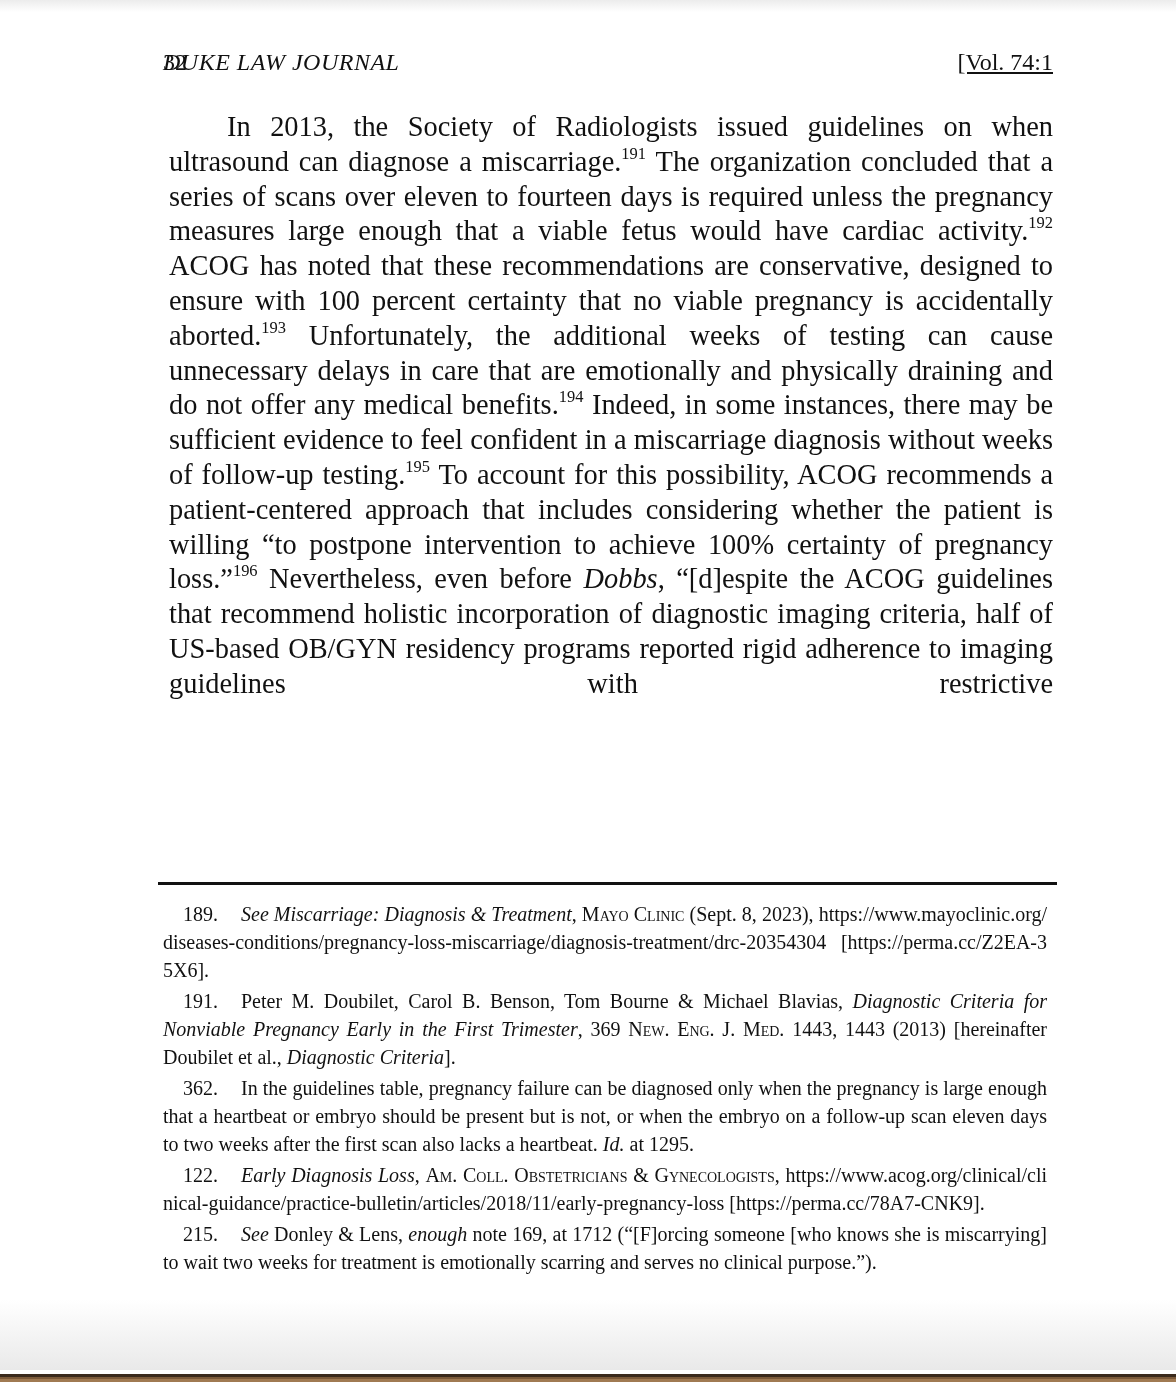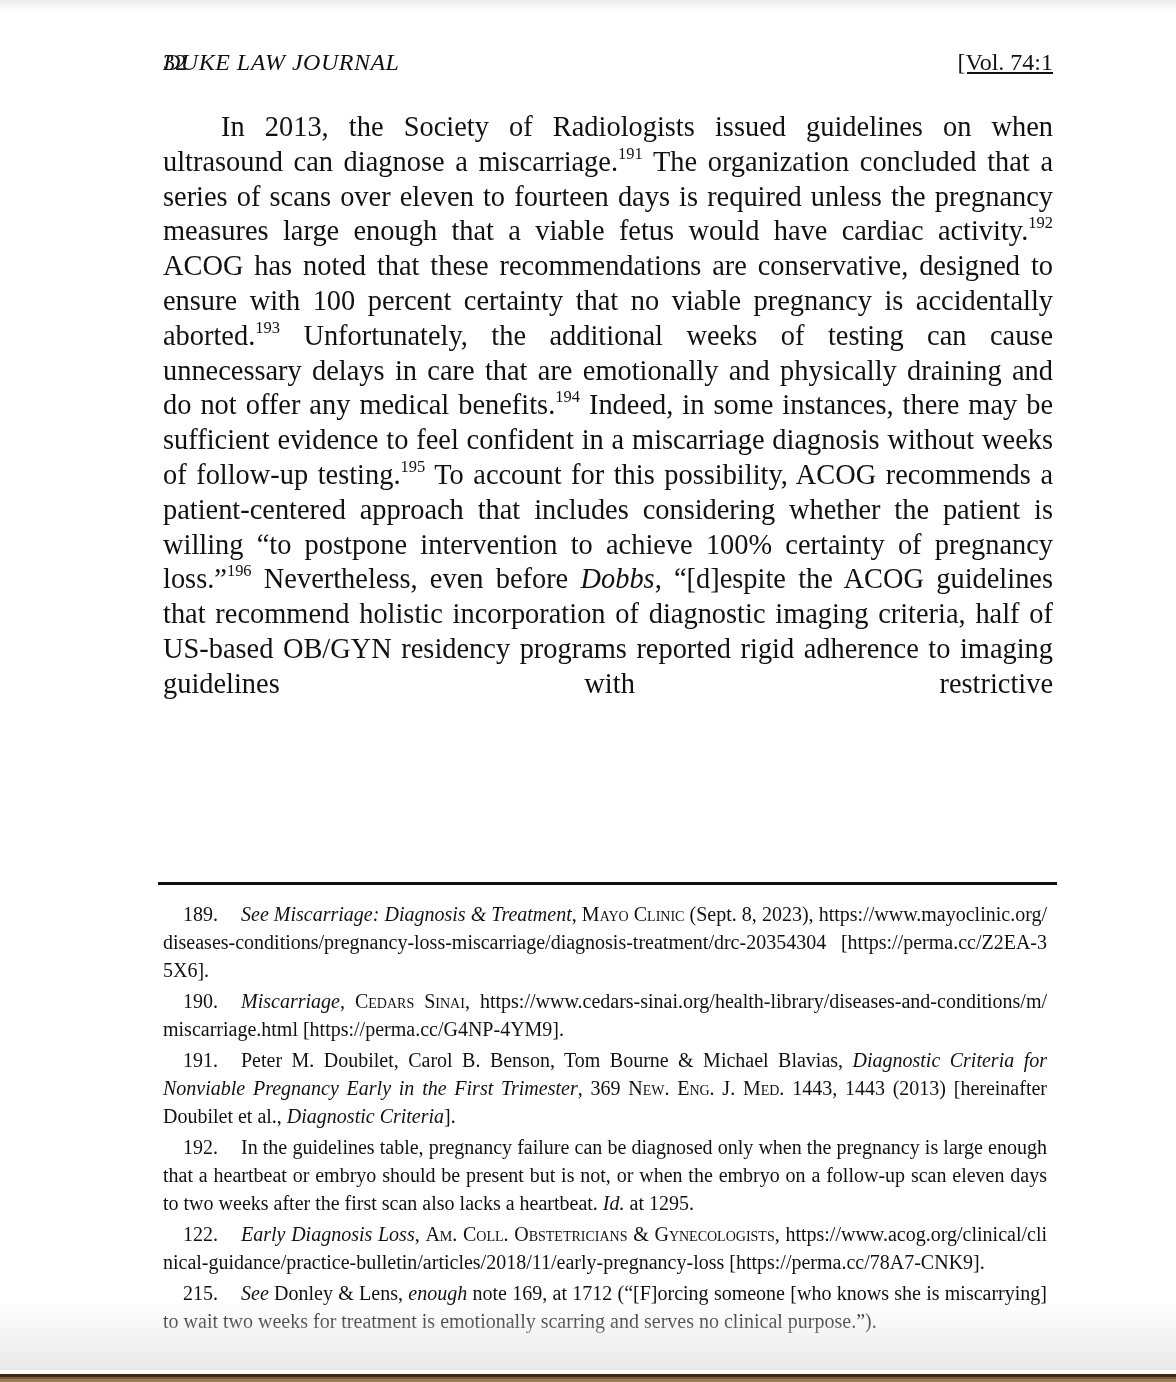--- a/index.html
+++ b/index.html
@@ -31,21 +31,21 @@
   .rh-page { position: absolute; left: 0; top: 0; }
   .rh-title { position: absolute; left: 0; width: 890px; text-align: left; font-style: italic; letter-spacing: 0.5px; }
   .rh-vol { position: absolute; right: 0; top: 0; text-decoration: underline; }
 
   .body-text {
     position: absolute; top: 110px; left: 0; width: 890px;
     font-size: 28.4px; line-height: 34.8px;
     text-align: justify;
   }
   .body-text p { margin: 0; }
-  .body-text p.indent { text-indent: 58px; }
+  .body-text p.indent { text-indent: 58px; margin-left: 6px; }
   .body-text p.last-justify { text-align-last: justify; }
   sup.fn { font-size: 0.58em; line-height: 0; vertical-align: 0.72em; }
 
   .rule {
     position: absolute; left: -5px; top: 882px; width: 899px; height: 3px; background: #111;
   }
   .footnotes {
     position: absolute; top: 900px; left: 0; width: 890px;
     font-size: 20px; line-height: 28px; text-align: justify;
   }
@@ -69,25 +69,24 @@
 
   <div class="body-text">
     <p class="indent last-justify"><span>In 2013, the Society of Radiologists issued guidelines on when ultrasound can diagnose a miscarriage.</span><sup class="fn">191</sup><span> The organization concluded that a series of scans over eleven to fourteen days is required unless the pregnancy measures large enough that a viable fetus would have cardiac activity.</span><sup class="fn">192</sup><span> ACOG has noted that these recommendations are conservative, designed to ensure with 100 percent certainty that no viable pregnancy is accidentally aborted.</span><sup class="fn">193</sup><span> Unfortunately, the additional weeks of testing can cause unnecessary delays in care that are emotionally and physically draining and do not offer any medical benefits.</span><sup class="fn">194</sup><span> Indeed, in some instances, there may be sufficient evidence to feel confident in a miscarriage diagnosis without weeks of follow-up testing.</span><sup class="fn">195</sup><span> To account for this possibility, ACOG recommends a patient-centered approach that includes considering whether the patient is willing “to postpone intervention to achieve 100% certainty of pregnancy loss.”</span><sup class="fn">196</sup><span> Nevertheless, even before </span><i>Dobbs</i><span>, “[d]espite the ACOG guidelines that recommend holistic incorporation of diagnostic imaging criteria, half of US-based OB/GYN residency programs reported rigid adherence to imaging guidelines with restrictive</span></p>
   </div>
 
   <div class="rule"></div>
 
   <div class="footnotes">
     <p class="footnote"><span class="num">189.</span><i>See</i><i> Miscarriage: Diagnosis &amp; Treatment</i><span>, </span><span class="sc">Mayo Clinic</span><span> (Sept. 8, 2023), https://www.mayoclinic.org/diseases-conditions/pregnancy-loss-miscarriage/diagnosis-treatment/drc-20354304 [https://perma.cc/Z2EA-35X6].</span></p>
 
-    <p class="footnote"><span class="num">190.</span><i>Miscarriage</i><span>, </span><span class="sc">Cedars Sinai</span><span>, https://www.cedars-sinai.org/health-library/diseases-and-conditions/m/miscarriage.html [https://perma.cc/G4NP-4YM9].</span></p>
 
     <p class="footnote" style="word-break: normal;"><span class="num">191.</span><span>Peter M. Doubilet, Carol B. Benson, Tom Bourne &amp; Michael Blavias, </span><i>Diagnostic Criteria for Nonviable Pregnancy Early in the First Trimester</i><span>, 369 </span><span class="sc">New. Eng. J. Med.</span><span> 1443, 1443 (2013) [hereinafter Doubilet et al., </span><i>Diagnostic Criteria</i><span>].</span></p>
 
-    <p class="footnote" style="word-break: normal;"><span class="num">192.</span><span>In the guidelines table, pregnancy failure can be diagnosed only when the pregnancy is large enough that a heartbeat or embryo should be present but is not, or when the embryo on a follow-up scan eleven days to two weeks after the first scan also lacks a heartbeat. </span><i>Id.</i><span> at 1295.</span></p>
+    <p class="footnote" style="word-break: normal;"><span class="num">362.</span><span>In the guidelines table, pregnancy failure can be diagnosed only when the pregnancy is large enough that a heartbeat or embryo should be present but is not, or when the embryo on a follow-up scan eleven days to two weeks after the first scan also lacks a heartbeat. </span><i>Id.</i><span> at 1295.</span></p>
 
     <p class="footnote"><span class="num">122.</span><i>Early Diagnosis Loss</i><span>, </span><span class="sc">Am. Coll. Obstetricians &amp; Gynecologists</span><span>, https://www.acog.org/clinical/clinical-guidance/practice-bulletin/articles/2018/11/early-pregnancy-loss [https://perma.cc/78A7-CNK9].</span></p>
 
     <p class="footnote" style="word-break: normal;"><span class="num">215.</span><i>See</i><span> Donley &amp; Lens, </span><i>enough</i><span> note 169, at 1712 (“[F]orcing someone [who knows she is miscarrying] to wait two weeks for treatment is emotionally scarring and serves no clinical purpose.”).</span></p>
   </div>
 </div>
 
 <div class="bottom-fade"></div>
 <div class="desk-band"></div>
 

